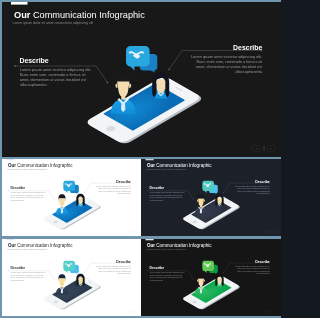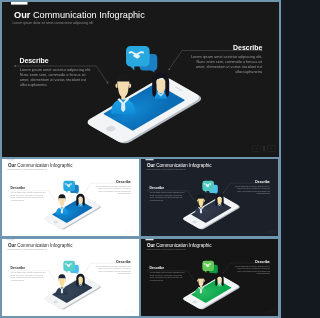--- a/index.html
+++ b/index.html
@@ -1,19 +1,19 @@
 <!DOCTYPE html>
 <html><head>
 <meta charset="utf-8">
 <style>
   html,body{margin:0;padding:0;background:#14181f;}
   body{width:281px;height:318px;overflow:hidden;
        font-family:"Liberation Sans",sans-serif;}
   .page{position:relative;width:281px;height:318px;background:#6f95af;}
-  .slide{position:absolute;overflow:hidden;}
+  .slide{position:absolute;overflow:hidden;padding-left:8px;}
   .slide > svg{display:block;position:absolute;left:0;top:0;}
 </style>
 </head>
 <body>
 
 <div class="page">
 <div class="slide" style="left: 2px; top: 2px; width: 277px; height: 155px; background: rgb(24, 24, 24);">
       <svg width="277" height="155" viewBox="0 0 277 155" preserveAspectRatio="none">
 
   <defs>

